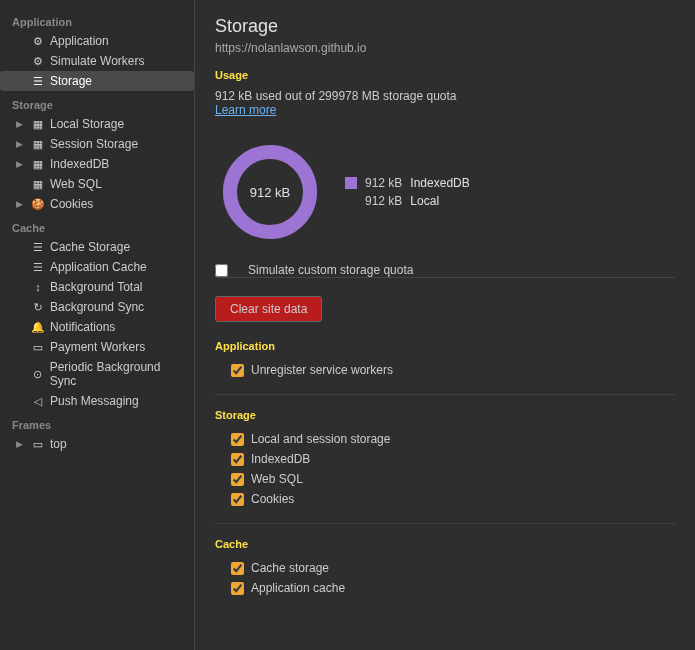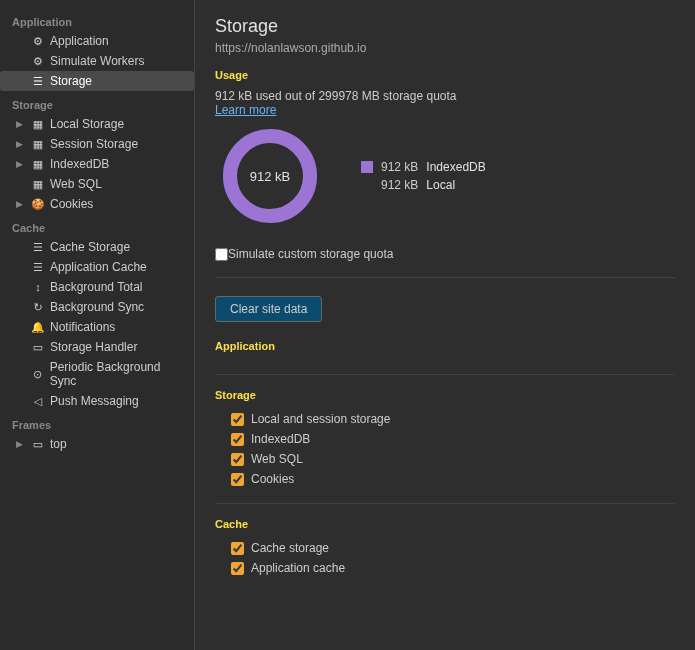--- a/index.html
+++ b/index.html
@@ -91,29 +91,29 @@
     .usage-text {
       color: #ccc;
       font-size: 12px;
     }
 
     .learn-more {
       color: #6ab0f5;
       text-decoration: underline;
       cursor: pointer;
       font-size: 12px;
-      margin-bottom: 4px;
+      margin-bottom: 20px;
       display: inline-block;
     }
 
     
     .chart-row {
       display: flex;
       align-items: center;
-      gap: 36px;
+      gap: 20px;
       margin-bottom: 16px;
     }
 
     .donut-container {
       position: relative;
       width: 110px;
       height: 110px;
       flex-shrink: 0;
     }
 
@@ -155,29 +155,28 @@
 
     .legend-label {
       font-weight: 500;
       color: #e0e0e0;
     }
 
     
     .simulate-row {
       display: flex;
       align-items: center;
-      gap: 0;
+      gap: 20px;
       margin-bottom: 18px;
-      padding-bottom: 16px;
       border-bottom: 1px solid #444;
     }
 
     
     .clear-btn {
-      background: #0c4a6e;
+      background: #b91c1c;
       border: 1px solid #666;
       color: #ccc;
       padding: 5px 14px;
       border-radius: 3px;
       cursor: pointer;
       font-size: 12px;
       margin-bottom: 18px;
     }
 
     
@@ -274,21 +273,21 @@
       <span>Background Sync</span>
     </div>
     <div class="sidebar-item">
       <span style="width: 10px;"></span>
       <span class="icon-sym">🔔</span>
       <span>Notifications</span>
     </div>
     <div class="sidebar-item">
       <span style="width: 10px;"></span>
       <span class="icon-sym">▭</span>
-      <span>Storage Handler</span>
+      <span>Payment Workers</span>
     </div>
     <div class="sidebar-item">
       <span style="width: 10px;"></span>
       <span class="icon-sym">⊙</span>
       <span>Periodic Background Sync</span>
     </div>
     <div class="sidebar-item">
       <span style="width: 10px;"></span>
       <span class="icon-sym">◁</span>
       <span>Push Messaging</span>
@@ -336,20 +335,24 @@
   <div class="simulate-row">
     <input type="checkbox" style="">
     <span>Simulate custom storage quota</span>
   </div>
 
   <button class="clear-btn">Clear site data</button>
 
   <div id="checklist-container">
       <div class="checklist-section">
         <div class="section-heading">Application</div>
+        <div class="check-item">
+          <input type="checkbox" checked="" style="">
+          <span>Unregister service workers</span>
+        </div>
       </div>
       <div class="checklist-section">
         <div class="section-heading">Storage</div>
         <div class="check-item">
           <input type="checkbox" checked="" style="">
           <span>Local and session storage</span>
         </div>
         <div class="check-item">
           <input type="checkbox" checked="" style="">
           <span>IndexedDB</span>

